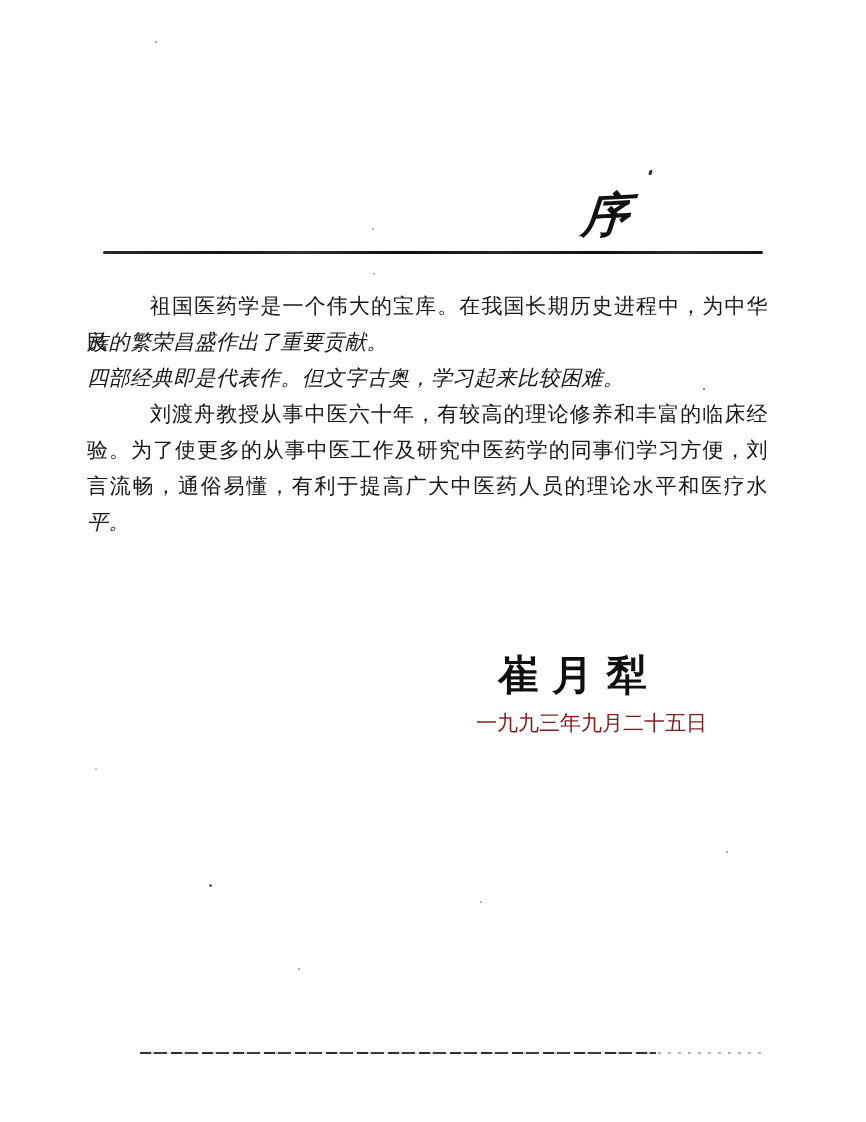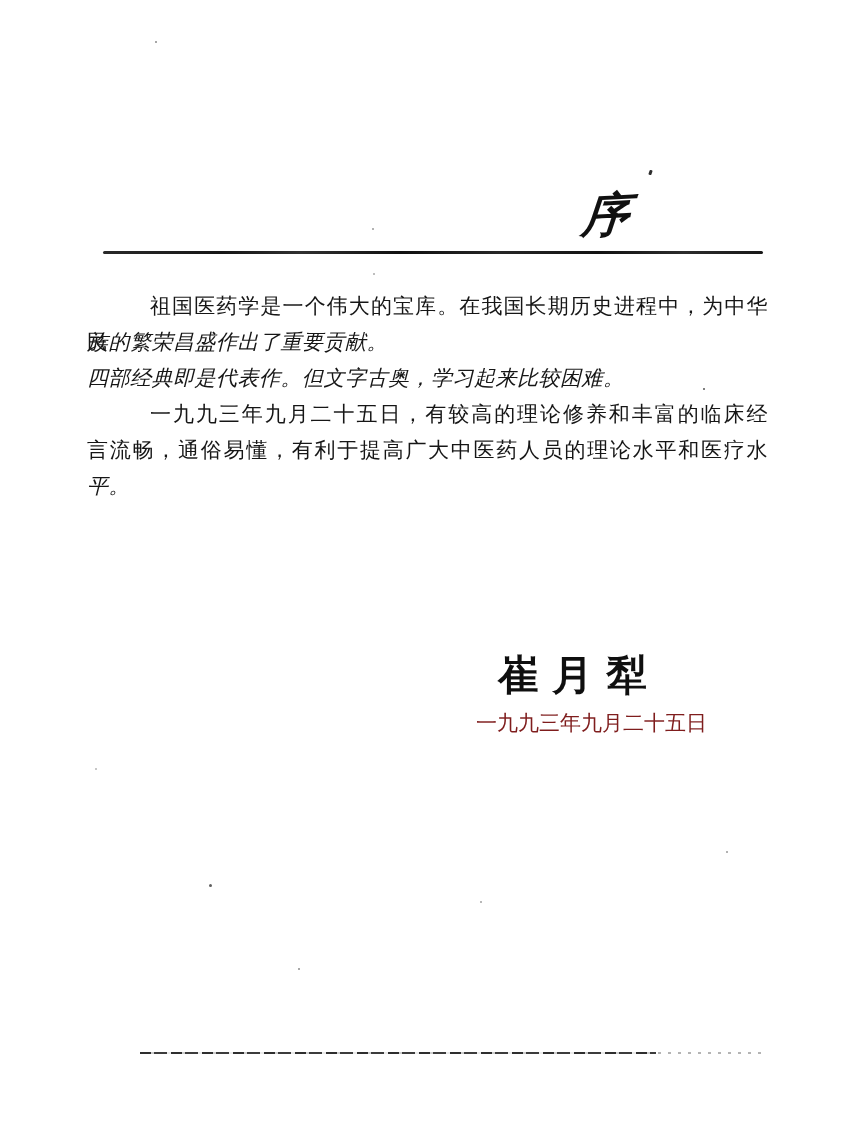--- a/index.html
+++ b/index.html
@@ -116,21 +116,22 @@
 <div class="page">
 
   <h1 class="title">序</h1>
 
   <div class="title-rule"></div>
 
   <div class="body-text">
     <div class="line indent">祖国医药学是一个伟大的宝库。在我国长期历史进程中，为中华民</div>
     <div class="line end">族的繁荣昌盛作出了重要贡献。</div>
     <div class="line end">四部经典即是代表作。但文字古奥，学习起来比较困难。</div>
-    <div class="line indent">一九九三年九月二十五日，有较高的理论修养和丰富的临床经</div>
+    <div class="line indent">刘渡舟教授从事中医六十年，有较高的理论修养和丰富的临床经</div>
+    <div class="line">验。为了使更多的从事中医工作及研究中医药学的同事们学习方便，刘</div>
     <div class="line">言流畅，通俗易懂，有利于提高广大中医药人员的理论水平和医疗水</div>
     <div class="line end">平。</div>
   </div>
 
   <div class="signature">崔月犁</div>
   <div class="sig-date">一九九三年九月二十五日</div>
 
   <div class="bottom-rule-dark"></div>
   <div class="bottom-rule-faint"></div>
 

